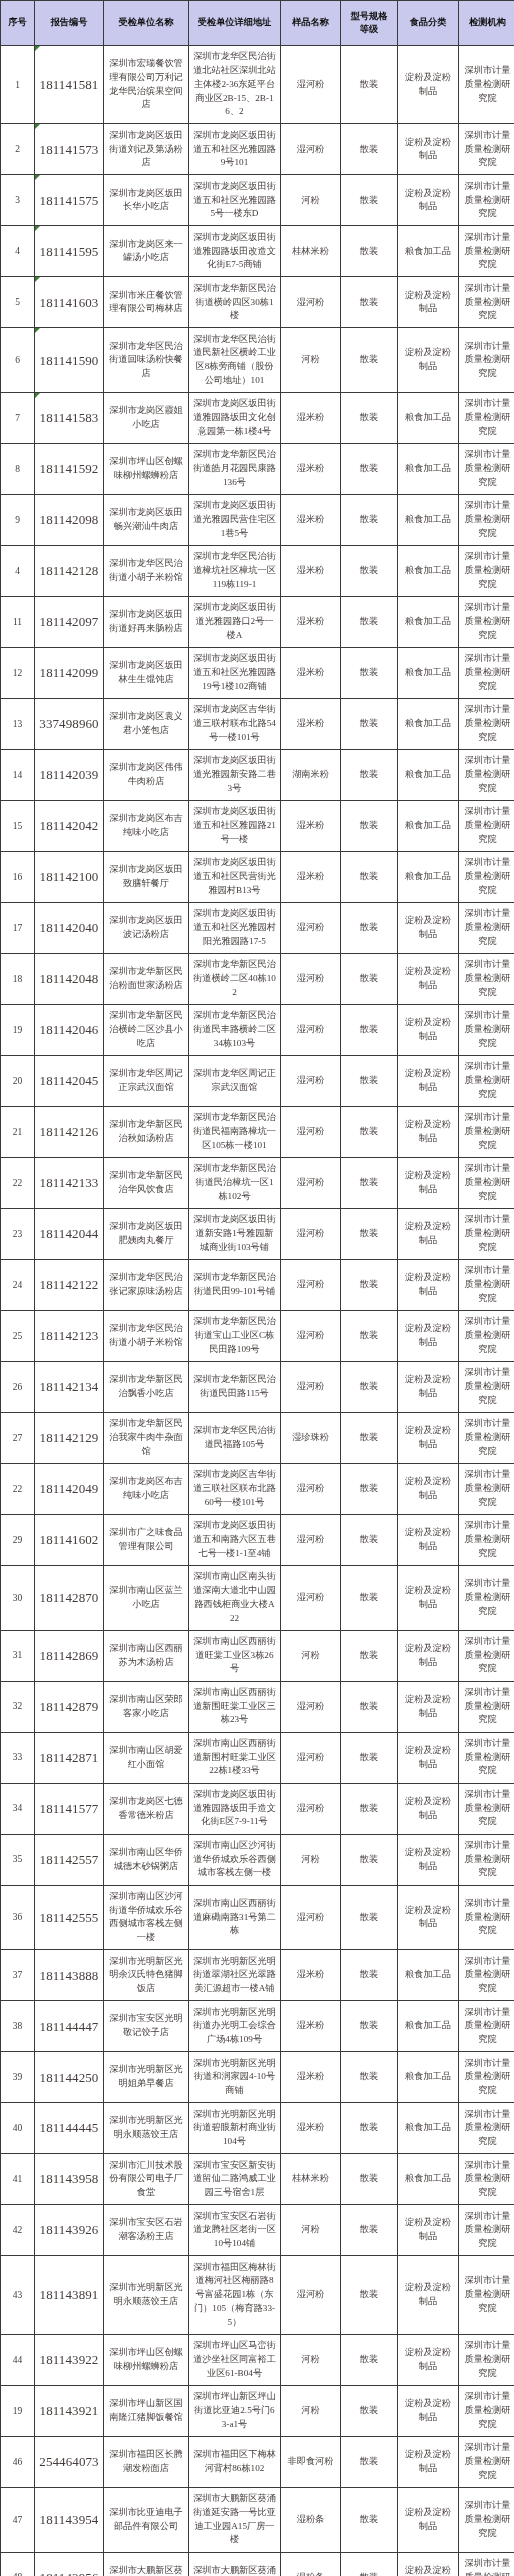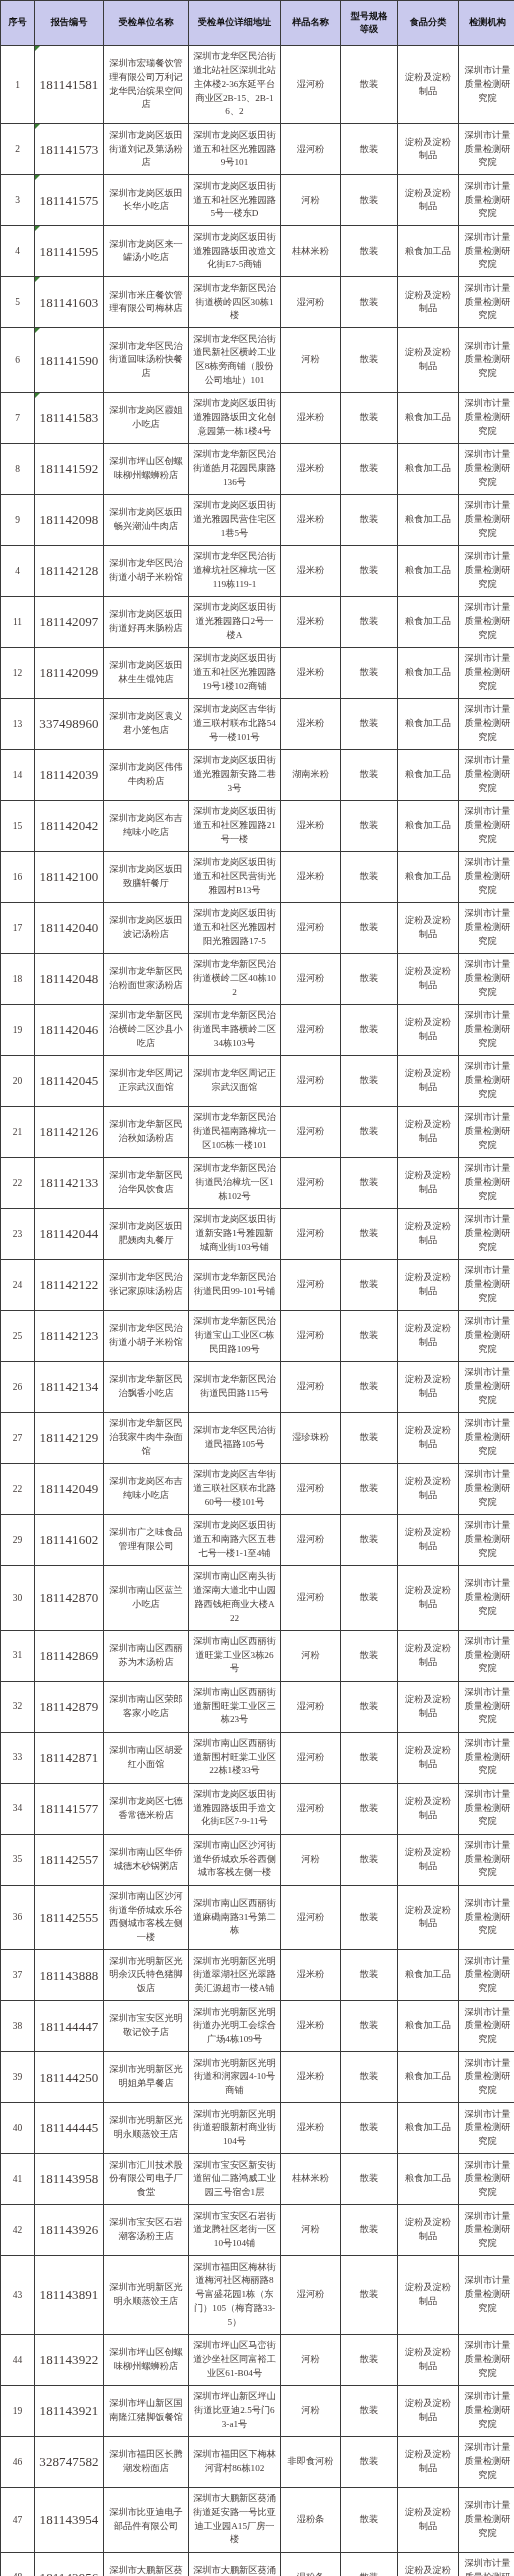--- a/index.html
+++ b/index.html
@@ -514,21 +514,21 @@
           <td class="report">181143921</td>
           <td class="name">深圳市坪山新区国南隆江猪脚饭餐馆</td>
           <td class="addr">深圳市坪山新区坪山街道比亚迪2.5号门63-a1号</td>
           <td class="sample">河粉</td>
           <td class="spec">散装</td>
           <td class="cat">淀粉及淀粉制品</td>
           <td class="agency">深圳市计量质量检测研究院</td>
         </tr>
         <tr>
           <td class="no">46</td>
-          <td class="report">328747582</td>
+          <td class="report">254464073</td>
           <td class="name">深圳市福田区长腾潮发粉面店</td>
           <td class="addr">深圳市福田区下梅林河背村86栋102</td>
           <td class="sample">非即食河粉</td>
           <td class="spec">散装</td>
           <td class="cat">淀粉及淀粉制品</td>
           <td class="agency">深圳市计量质量检测研究院</td>
         </tr>
         <tr>
           <td class="no">47</td>
           <td class="report">181143954</td>

